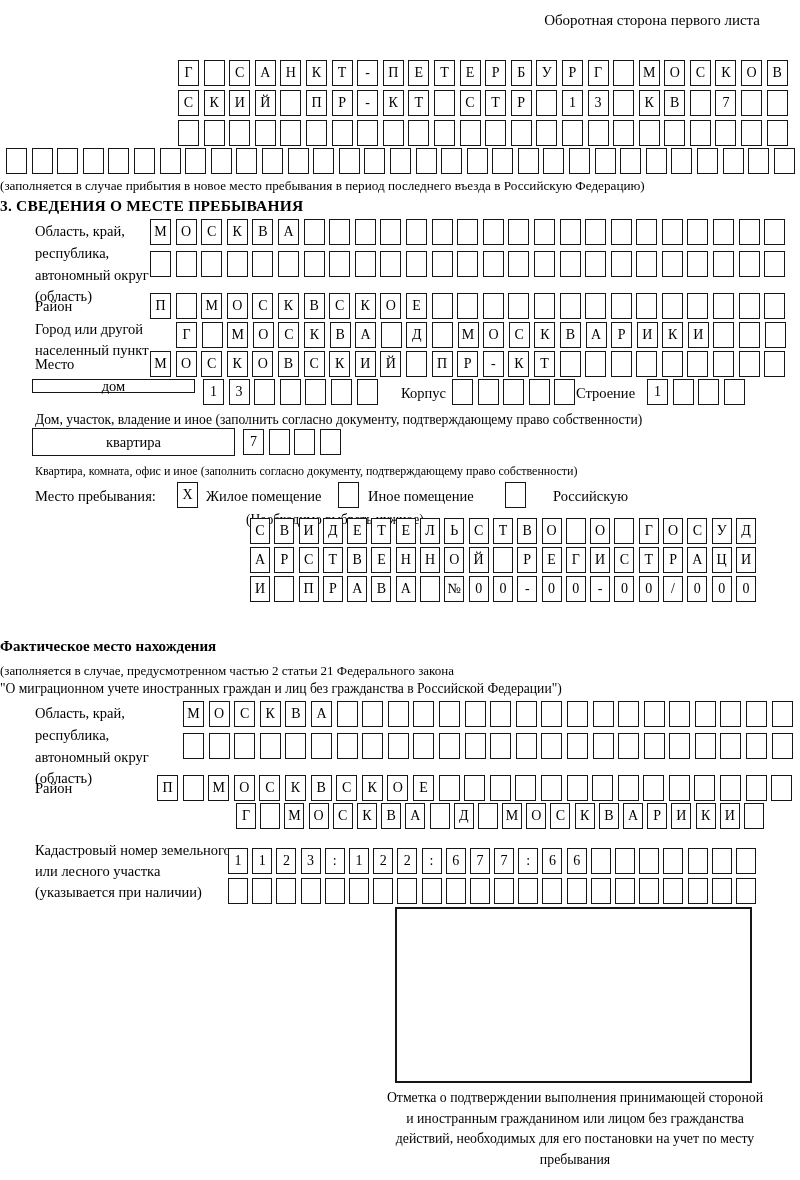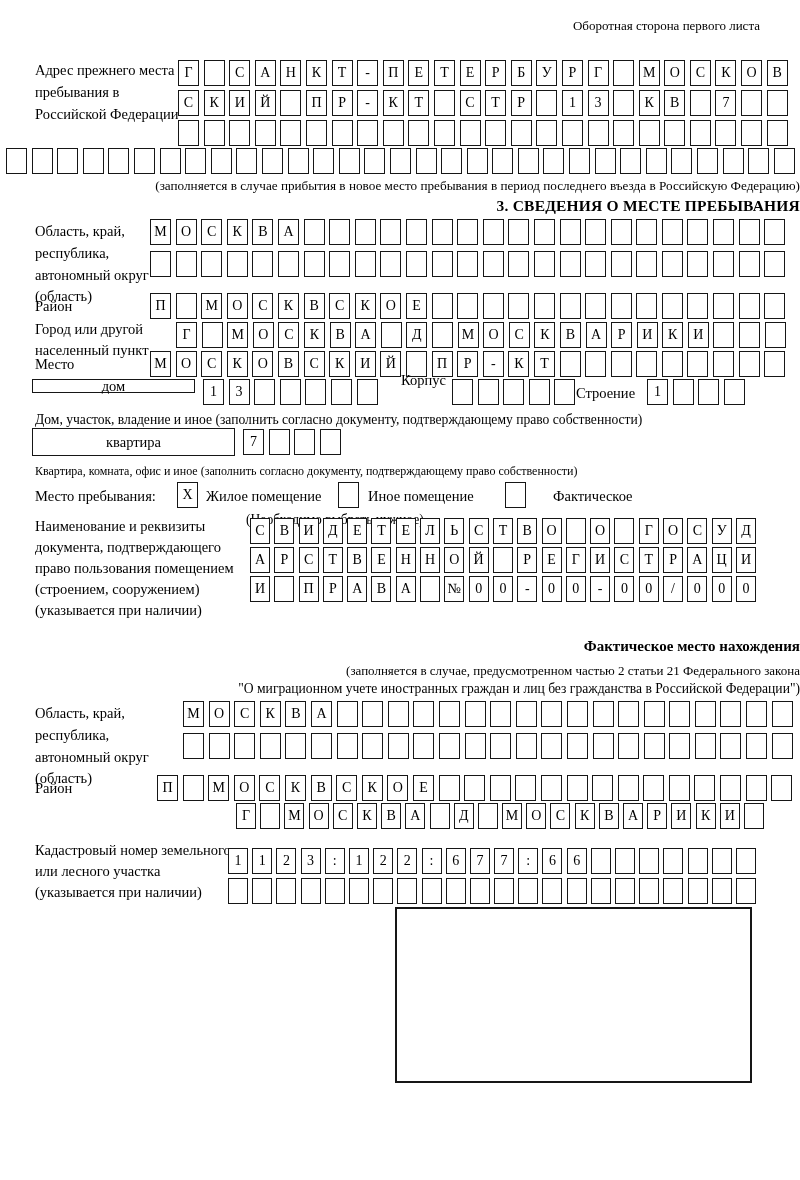--- a/index.html
+++ b/index.html
@@ -3,22 +3,22 @@
 <meta charset="utf-8">
 <style>
   html,body{margin:0;padding:0;background:#fff;}
   .page{
     position:relative;width:800px;height:1180px;background:#fff;
     font-family:"Liberation Serif","DejaVu Serif",serif;color:#000;overflow:hidden;
   }
   .abs{position:absolute;}
   .lbl{font-size:14.5px;line-height:1.5;}
   .note{font-size:13.2px;line-height:1.35;}
-  .center{left:0;width:800px;text-align:right;}
-  .title-right{top:18px;right:40px;font-size:13px;}
+  .center{left:0;width:800px;text-align:left;}
+  .title-right{top:12px;right:40px;font-size:15px;}
   .sec-title{font-weight:bold;font-size:15.5px;letter-spacing:.2px;}
   .cells{display:flex;gap:4.6px;}
   .cells .cell{
     width:21px;height:26px;box-sizing:border-box;border:1.6px solid #161616;
     display:flex;align-items:center;justify-content:center;
     font-size:14px;line-height:1;background:#fff;flex:0 0 auto;
   }
   .n21{gap:4.3px;} .n21 .cell{width:20px;}
   .n22{gap:4.2px;} .n22 .cell{width:20px;}
   .fieldbox{
@@ -27,21 +27,20 @@
   }
   .stampbox{box-sizing:border-box;border:2px solid #161616;background:#fff;}
 </style>
 </head>
 <body>
 
 <div class="page">
 
   <div class="abs title-right">Оборотная сторона первого листа</div>
 
-  <div class="abs lbl" style="left:35px;top:60px;width:150px">Адрес прежнего места пребывания в Российской Федерации</div>
   <div class="abs cells" style="left:178px;top:60px">
       <div class="cell">Г</div>
       <div class="cell"></div>
       <div class="cell">С</div>
       <div class="cell">А</div>
       <div class="cell">Н</div>
       <div class="cell">К</div>
       <div class="cell">Т</div>
       <div class="cell">-</div>
       <div class="cell">П</div>
@@ -295,21 +294,21 @@
   <div class="abs fieldbox" style="left:32px;top:379px;width:163px;height:14px">дом</div>
   <div class="abs cells" style="left:203px;top:379px">
       <div class="cell">1</div>
       <div class="cell">3</div>
       <div class="cell"></div>
       <div class="cell"></div>
       <div class="cell"></div>
       <div class="cell"></div>
       <div class="cell"></div>
     </div>
-  <div class="abs lbl" style="left:401px;top:370px">Корпус</div>
+  <div class="abs lbl" style="left:401px;top:383px">Корпус</div>
   <div class="abs cells" style="left:452px;top:379px">
       <div class="cell"></div>
       <div class="cell"></div>
       <div class="cell"></div>
       <div class="cell"></div>
       <div class="cell"></div>
     </div>
   <div class="abs lbl" style="left:576px;top:383px">Строение</div>
   <div class="abs cells" style="left:647px;top:379px">
       <div class="cell">1</div>
@@ -333,24 +332,23 @@
       <div class="cell">X</div>
     </div>
   <div class="abs lbl" style="left:206px;top:486px">Жилое помещение</div>
   <div class="abs cells" style="left:338px;top:482px">
       <div class="cell"></div>
     </div>
   <div class="abs lbl" style="left:368px;top:486px">Иное помещение</div>
   <div class="abs cells" style="left:505px;top:482px">
       <div class="cell"></div>
     </div>
-  <div class="abs lbl" style="left:553px;top:486px">Фактическое</div>
+  <div class="abs lbl" style="left:553px;top:486px">Российскую</div>
   <div class="abs note" style="left:246px;top:511px;font-size:13.6px">(Необходимо выбрать нужное)</div>
 
-  <div class="abs lbl" style="left:35px;top:516px;width:216px;line-height:1.45">Наименование и реквизиты документа, подтверждающего право пользования помещением (строением, сооружением) (указывается при наличии)</div>
   <div class="abs cells n21" style="left:250px;top:518px">
       <div class="cell">С</div>
       <div class="cell">В</div>
       <div class="cell">И</div>
       <div class="cell">Д</div>
       <div class="cell">Е</div>
       <div class="cell">Т</div>
       <div class="cell">Е</div>
       <div class="cell">Л</div>
       <div class="cell">Ь</div>
@@ -570,14 +568,15 @@
       <div class="cell"></div>
       <div class="cell"></div>
       <div class="cell"></div>
       <div class="cell"></div>
       <div class="cell"></div>
       <div class="cell"></div>
       <div class="cell"></div>
     </div>
 
   <div class="abs stampbox" style="left:395px;top:907px;width:357px;height:176px"></div>
+  <div class="abs" style="left:383px;top:1088px;width:384px;text-align:center;font-size:13.8px;line-height:1.5">Отметка о подтверждении выполнения принимающей стороной и иностранным гражданином или лицом без гражданства действий, необходимых для его постановки на учет по месту пребывания</div>
 
 </div>
 
 </body></html>

